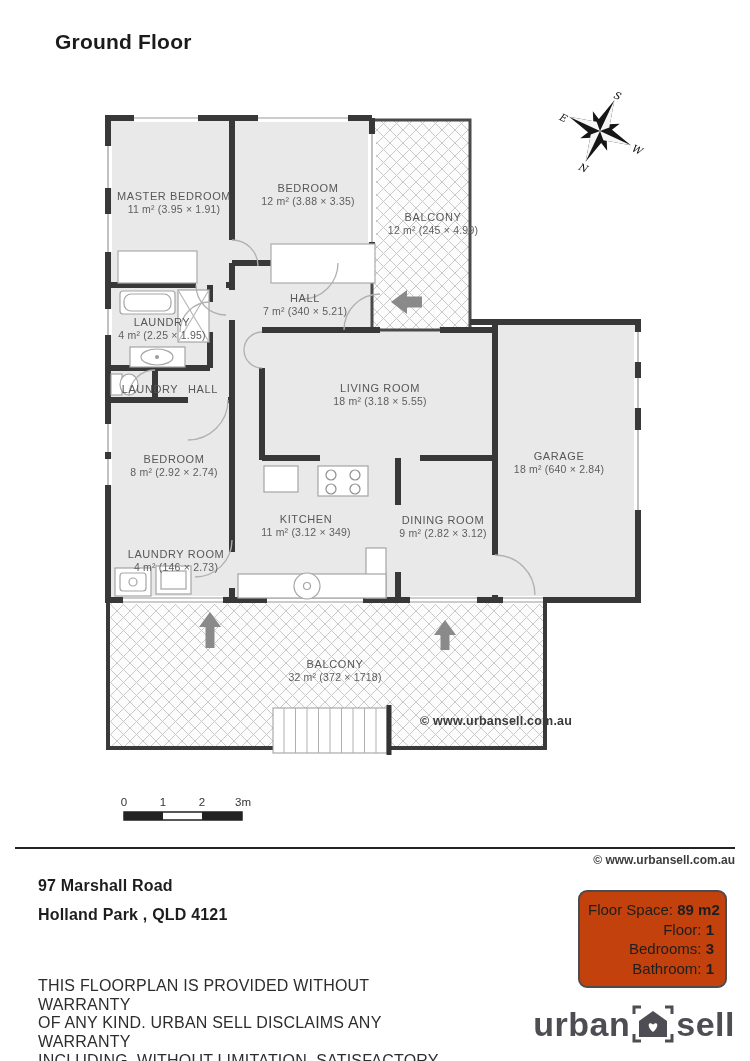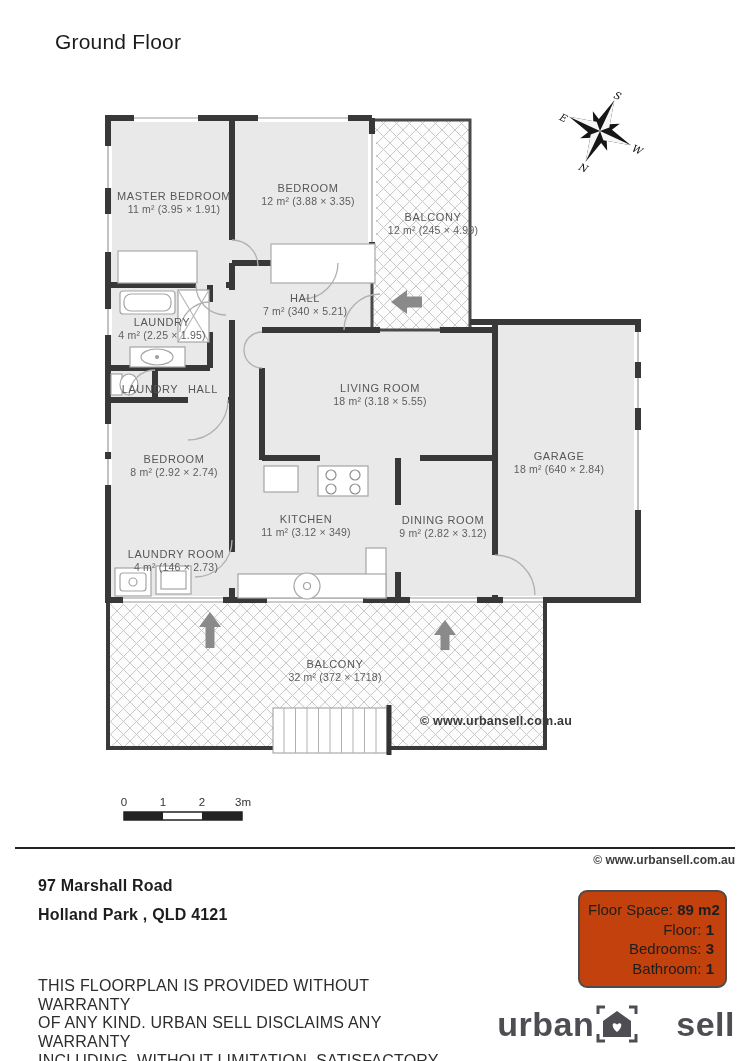--- a/index.html
+++ b/index.html
@@ -2,21 +2,21 @@
 <html><head>
 <meta charset="utf-8">
 <style>
   html,body{margin:0;padding:0;}
   body{
     width:750px;height:1061px;position:relative;background:#fff;
     font-family:"Liberation Sans", sans-serif;overflow:hidden;
   }
   .abs{position:absolute;}
   #page-title{
-    left:55px;top:30px;font-size:21px;font-weight:400;color:#1b1b1b;letter-spacing:.2px;
+    left:55px;top:30px;font-size:21px;font-weight:700;color:#1b1b1b;letter-spacing:.2px;
   }
   
   .room-label{
     position:absolute;transform:translate(-50%,-50%);
     text-align:center;color:#575757;white-space:nowrap;pointer-events:none;
   }
   .room-label .rn{font-size:11px;letter-spacing:.6px;line-height:14px;}
   .room-label .rd{font-size:10.5px;letter-spacing:.2px;line-height:13px;color:#5e5e5e;}
   #plan-watermark{
     left:420px;top:714px;font-size:12.5px;font-weight:700;color:#3a3a3a;letter-spacing:.2px;
@@ -33,21 +33,21 @@
   .info-row{font-size:15px;line-height:19.5px;color:#1e1e1e;white-space:nowrap;}
   .info-row b{font-weight:700;}
   #disclaimer{
     left:38px;top:977px;width:420px;font-size:16px;line-height:18.7px;color:#2d2d2d;
     white-space:pre-line;letter-spacing:.2px;
   }
   #logo{
     right:15px;top:1004px;display:flex;align-items:center;color:#4e4d53;
     font-weight:700;font-size:34px;letter-spacing:.5px;
   }
-  #logo .lw{line-height:1;margin-left:36px;}
+  #logo .lw{line-height:1;}
   #logo svg{margin:0 2px;}
 </style>
 </head>
 <body>
 
 <div class="abs" id="page-title">Ground Floor</div>
 
 <svg class="abs" style="left:0;top:0" width="750" height="840" viewBox="0 0 750 840">
   <defs>
     <pattern id="xh" width="13" height="13" patternUnits="userSpaceOnUse">

